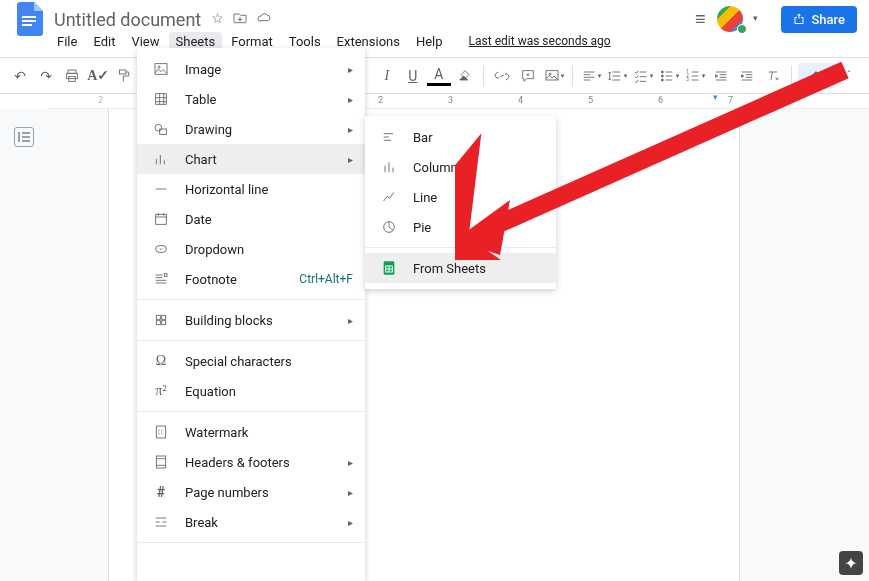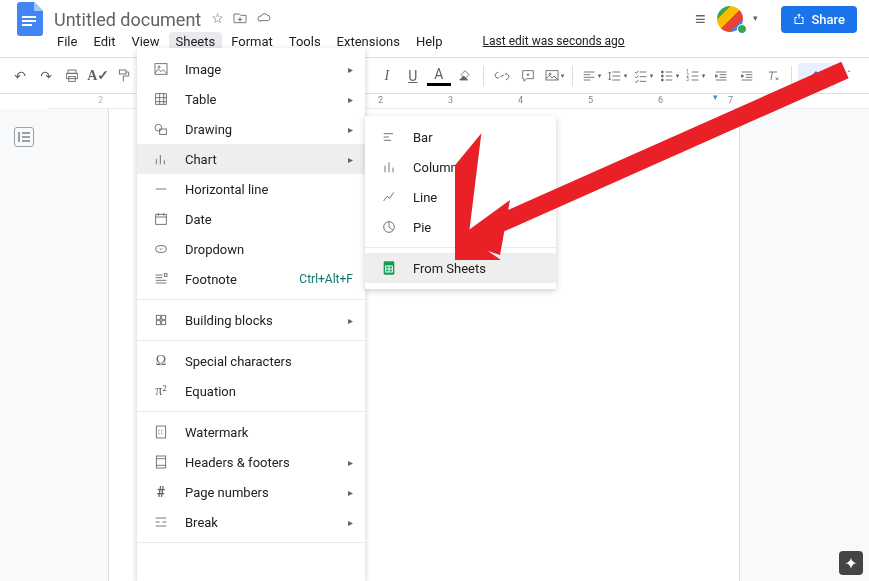--- a/index.html
+++ b/index.html
@@ -9,21 +9,21 @@
 .docname { font-size:18px; color:#5f6368;text-align:right; }
 .docicons { display:flex; gap:8px; margin-left:10px; }
 .docicons span { color:#5f6368; font-size:14px; }
 .right { margin-left:auto; display:flex; gap:12px; align-items:center; }
 .share { background:#1a73e8; color:#fff; border-radius:4px; padding:6px 12px; font-weight:500; font-size:13px; display:flex; align-items:center; gap:6px; }
 .avatar { width:26px; height:26px; border-radius:50%; background:linear-gradient(135deg,#34a853 25%,#fbbc04 25% 50%,#ea4335 50% 75%,#4285f4 75%); position:relative; }
 .avdot { position:absolute; right:-4px; bottom:-2px; width:10px; height:10px; background:#34a853; border-radius:50%; border:1px solid #fff; }
 .menubar { display:flex; align-items:flex-start; padding:0 12px 0 50px; height:26px; gap:2px; font-size:13px; border-bottom:1px solid #dadce0; }
 .menubar div { padding:2px 7px; color:#202124; cursor:pointer; }
 .menubar .active { background:#e8eaed; border-radius:4px; }
-.lastedit { color:#5f6368; text-decoration:underline; margin-left:24px; font-size:12px; }
+.lastedit { color:#5f6368; text-decoration:underline; margin-left:10px; font-size:12px; }
 .toolbar { height:36px; background:#fff; display:flex; align-items:center; padding:4px 8px; gap:2px; border-bottom:1px solid #e0e0e0; }
 .tbtn { width:26px; height:26px; display:flex; align-items:center; justify-content:center; color:#5f6368; font-size:14px; }
 .tsep { width:1px; height:20px; background:#dadce0; margin:0 4px; }
 .tbtn.drop::after { content:"▾"; font-size:7px; margin-left:1px; }
 .pen { background:#e8f0fe; border-radius:4px; color:#1a73e8; width:40px; }
 .workspace { display:flex; height:calc(100% - 94px); background:#f8f9fa; }
 .leftgutter { width:48px; display:flex; flex-direction:column; align-items:center; padding-top:18px; gap:12px; }
 .outline { width:20px; height:20px; border:1px solid #9aa0a6; border-radius:3px; position:relative; }
 .outline::before { content:""; position:absolute; left:3px; top:4px; width:2px; height:10px; background:#9aa0a6; }
 .outline::after { content:""; position:absolute; left:7px; top:4px; width:8px; height:2px; background:#9aa0a6; box-shadow:0 4px 0 #9aa0a6,0 8px 0 #9aa0a6; }

